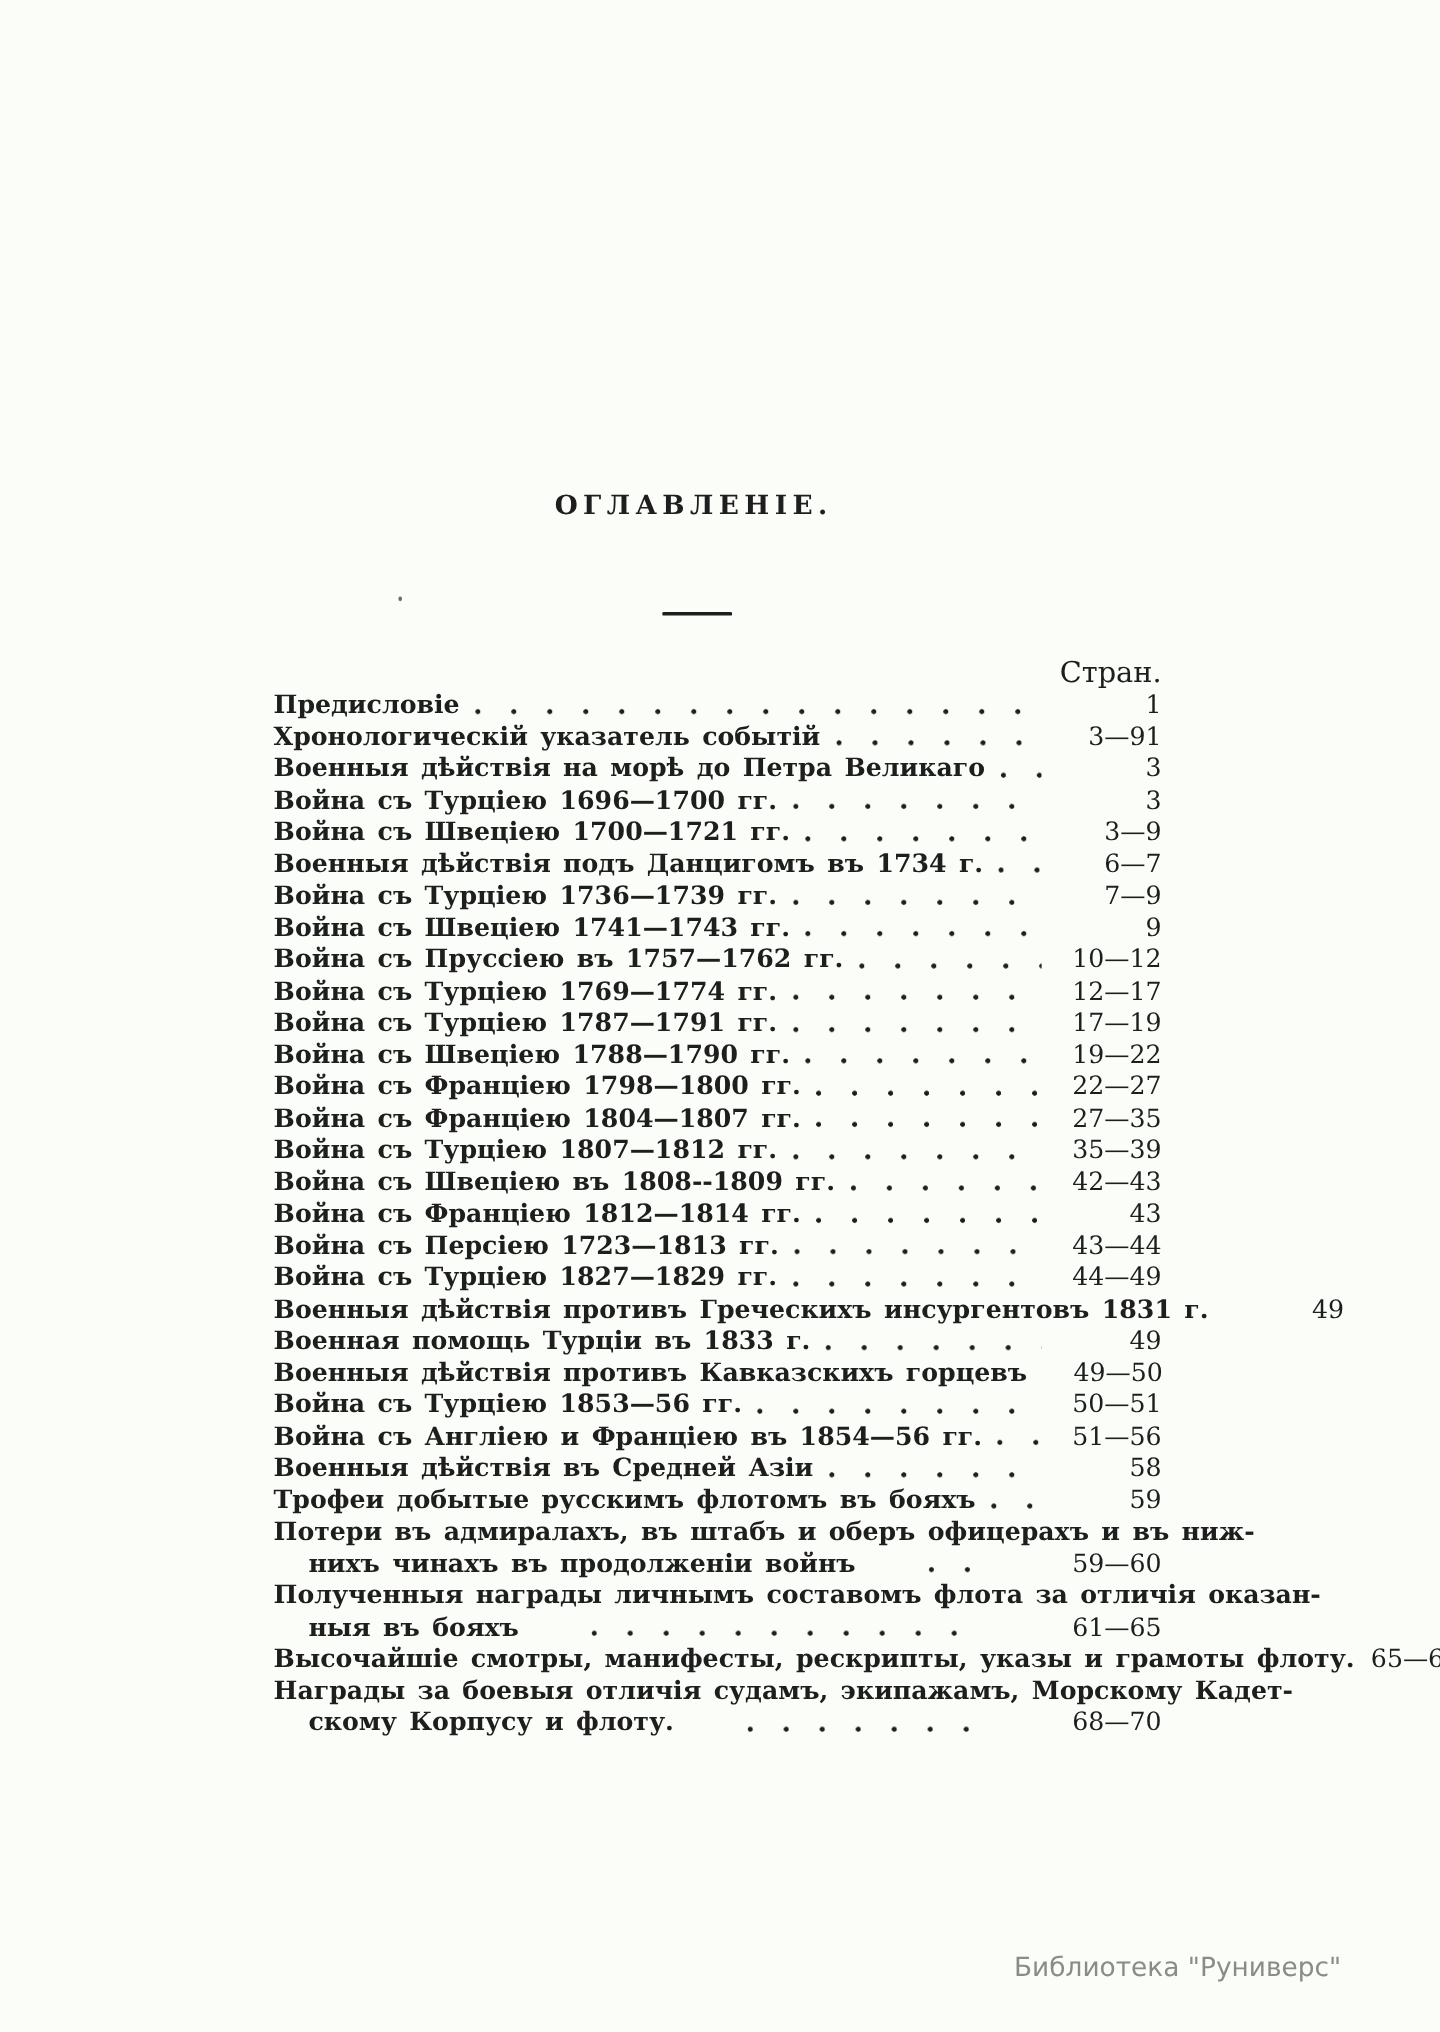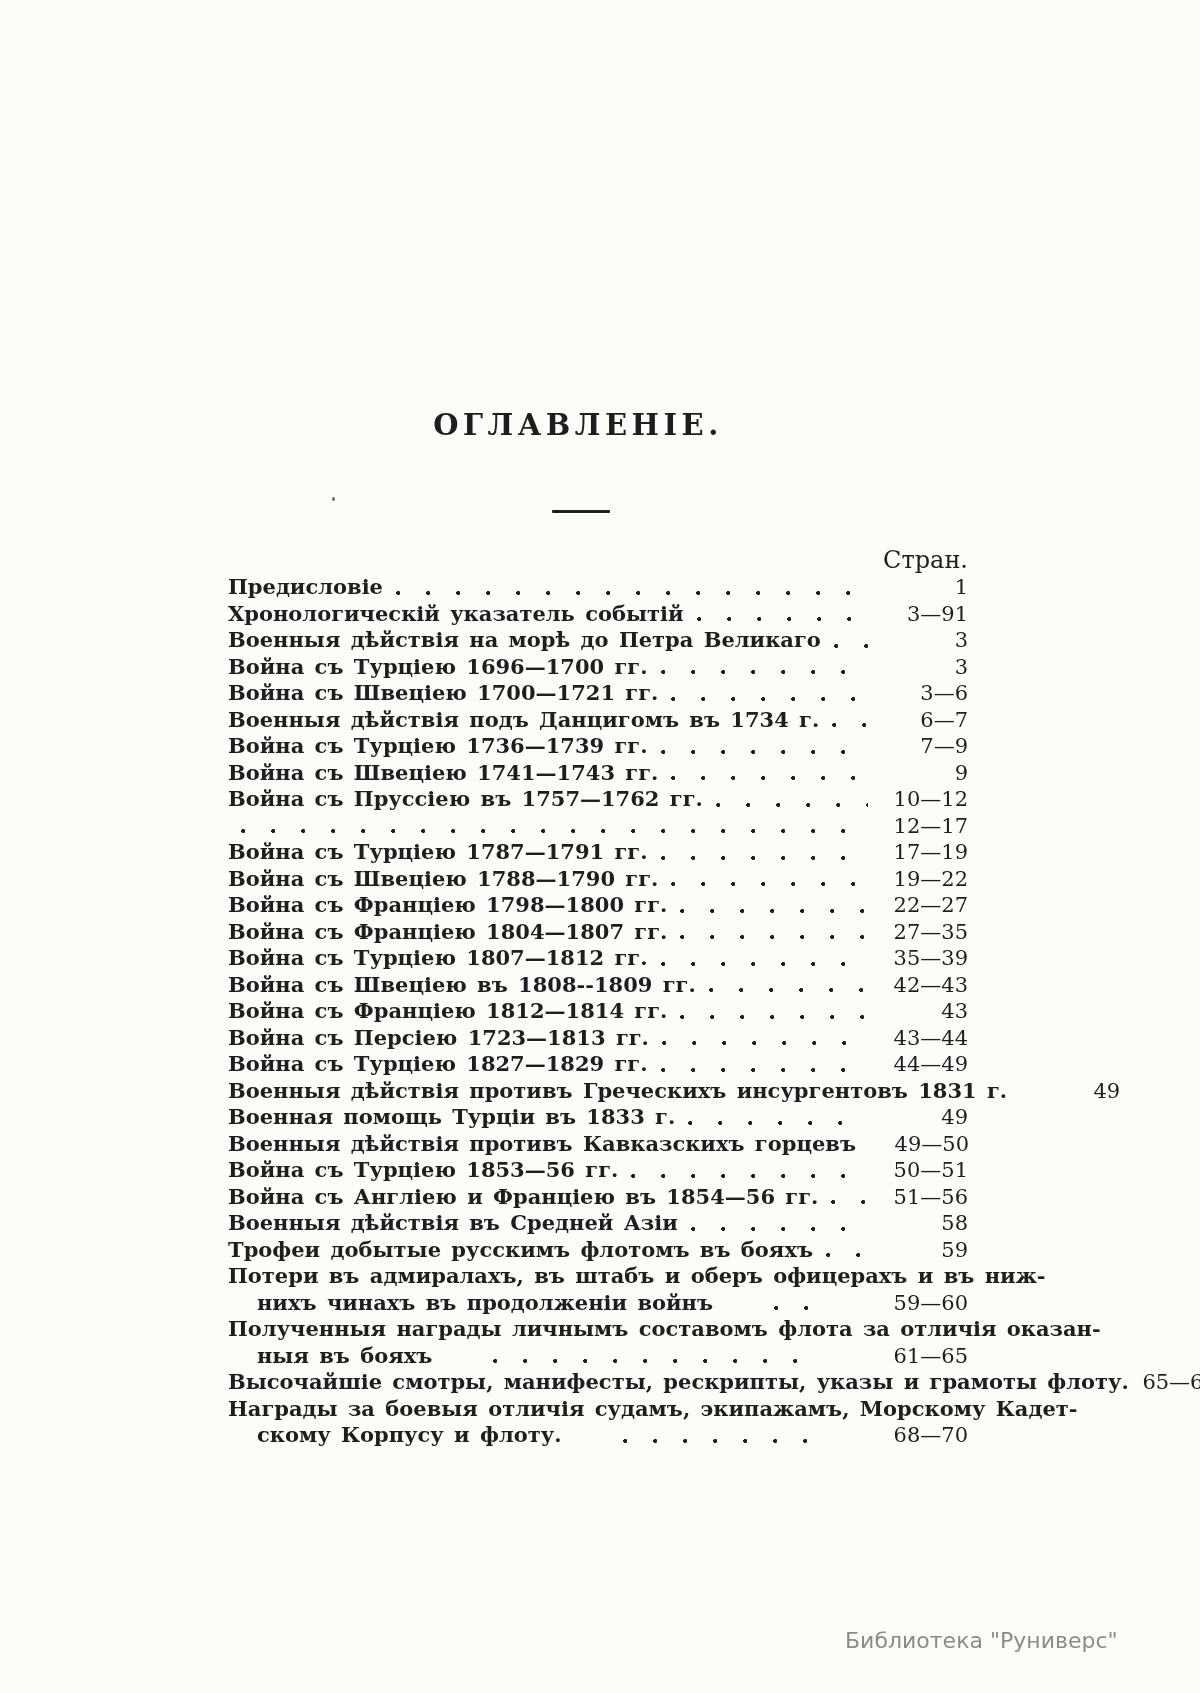--- a/index.html
+++ b/index.html
@@ -14,21 +14,21 @@
     background:var(--paper);
     color:var(--ink);
     font-family:"DejaVu Serif","Liberation Serif",serif;
     overflow:hidden;
   }
   .page-title{
     position:absolute;
     top:408px;
     left:578px;
     transform:translateX(-50%);
-    font-size:29px;
+    font-size:22px;
     letter-spacing:4.5px;
     white-space:nowrap;
   }
   .title-rule{
     position:absolute;
     top:510px;
     left:552px;
     width:58px;
     height:3px;
     background:var(--ink);
@@ -127,21 +127,21 @@
       <span class="pages">3</span>
     </div>
     <div class="row">
       <span class="entry-text">Война съ Турціею 1696—1700 гг.</span>
       <span class="leader"></span>
       <span class="pages">3</span>
     </div>
     <div class="row">
       <span class="entry-text">Война съ Швеціею 1700—1721 гг.</span>
       <span class="leader"></span>
-      <span class="pages">3—6</span>
+      <span class="pages">3—9</span>
     </div>
     <div class="row">
       <span class="entry-text">Военныя дѣйствія подъ Данцигомъ въ 1734 г.</span>
       <span class="leader"></span>
       <span class="pages">6—7</span>
     </div>
     <div class="row">
       <span class="entry-text">Война съ Турціею 1736—1739 гг.</span>
       <span class="leader"></span>
       <span class="pages">7—9</span>
@@ -150,20 +150,21 @@
       <span class="entry-text">Война съ Швеціею 1741—1743 гг.</span>
       <span class="leader"></span>
       <span class="pages">9</span>
     </div>
     <div class="row">
       <span class="entry-text">Война съ Пруссіею въ 1757—1762 гг.</span>
       <span class="leader"></span>
       <span class="pages">10—12</span>
     </div>
     <div class="row">
+      <span class="entry-text">Война съ Турціею 1769—1774 гг.</span>
       <span class="leader"></span>
       <span class="pages">12—17</span>
     </div>
     <div class="row">
       <span class="entry-text">Война съ Турціею 1787—1791 гг.</span>
       <span class="leader"></span>
       <span class="pages">17—19</span>
     </div>
     <div class="row">
       <span class="entry-text">Война съ Швеціею 1788—1790 гг.</span>

